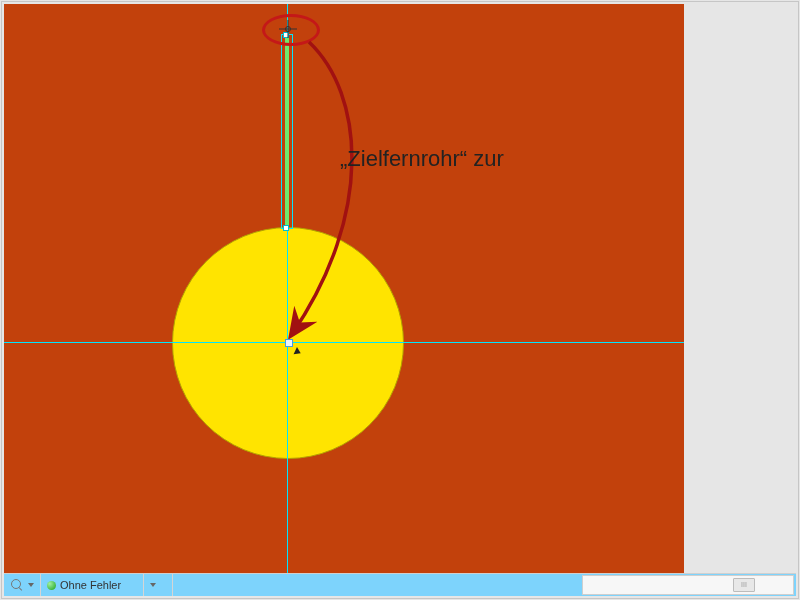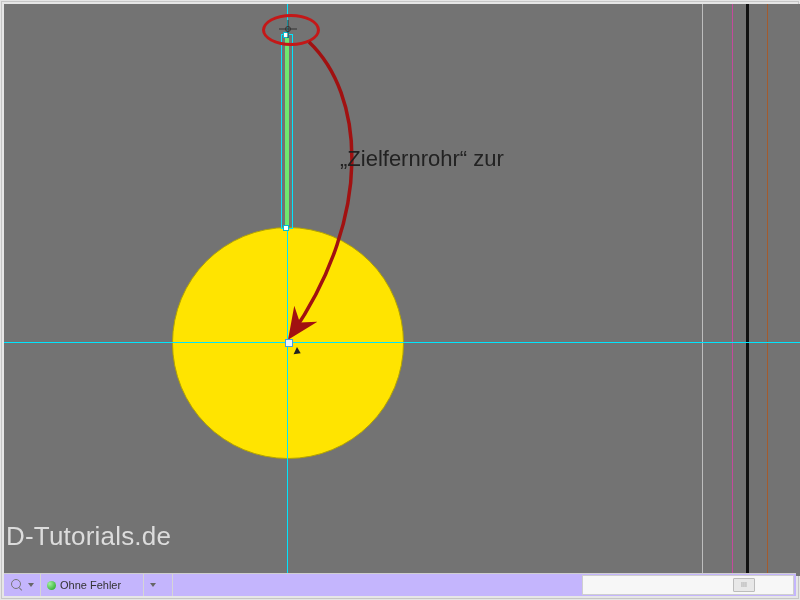--- a/index.html
+++ b/index.html
@@ -18,23 +18,23 @@
     width: 798px;
     height: 598px;
     box-sizing: border-box;
     border: 1px solid #c6c6c6;
     background: #e6e6e6;
   }
   .canvas {
     position: absolute;
     left: 2px;
     top: 2px;
-    width: 796px;
+    width: 680px;
     height: 572px;
-    background: #737373;
+    background: #c2410c;
     overflow: hidden;
   }
   
   .guide-h {
     position: absolute;
     left: 0;
     width: 100%;
     height: 1px;
     background: #00e5ff;
   }
@@ -112,21 +112,21 @@
     letter-spacing: 0.2px;
   }
 
   
   .statusbar {
     position: absolute;
     left: 2px;
     right: 2px;
     bottom: 2px;
     height: 22px;
-    background: #c4b5fd;
+    background: #7dd3fc;
     border-top: 1px solid #cfcfcf;
     display: flex;
     align-items: center;
     font-size: 11px;
     color: #333;
   }
   .statusbar .sb-left {
     display: flex;
     align-items: center;
     gap: 4px;
@@ -242,21 +242,20 @@
                C 110 60, 120 180, 38 300" fill="none" stroke="#a11111" stroke-width="3.5" marker-end="url(#ah)"></path>
     </svg>
 
     <div class="snap-box" style="left:281px; top:335px;"></div>
     <div class="snap-arrowhead" style="left:291px; top:344px;"></div>
 
     <div class="annot" style="left:336px; top:138px;">
       <div>„Zielfernrohr“ zur</div>
     </div>
 
-    <div class="watermark">D-Tutorials.de</div>
   </div>
 
   <div class="statusbar">
     <div class="sb-left">
       <span class="glass-icon">
         <span class="lens"></span>
           <span class="handle"></span>
       </span>
       <span class="tri-down"></span>
     </div>

